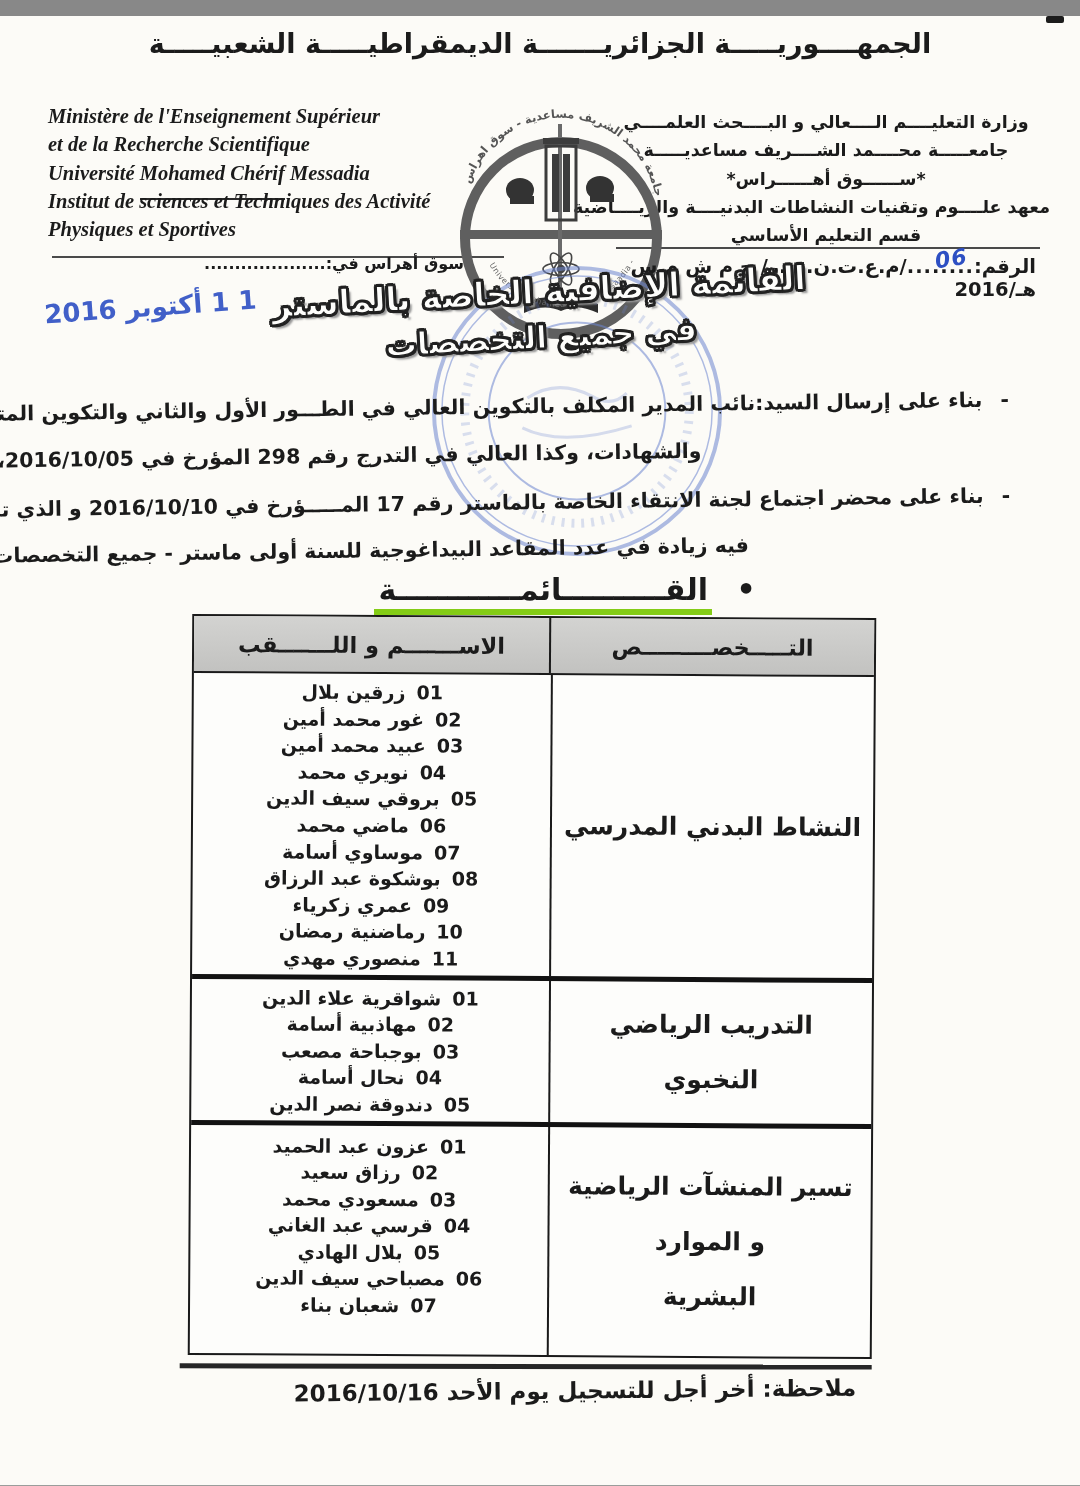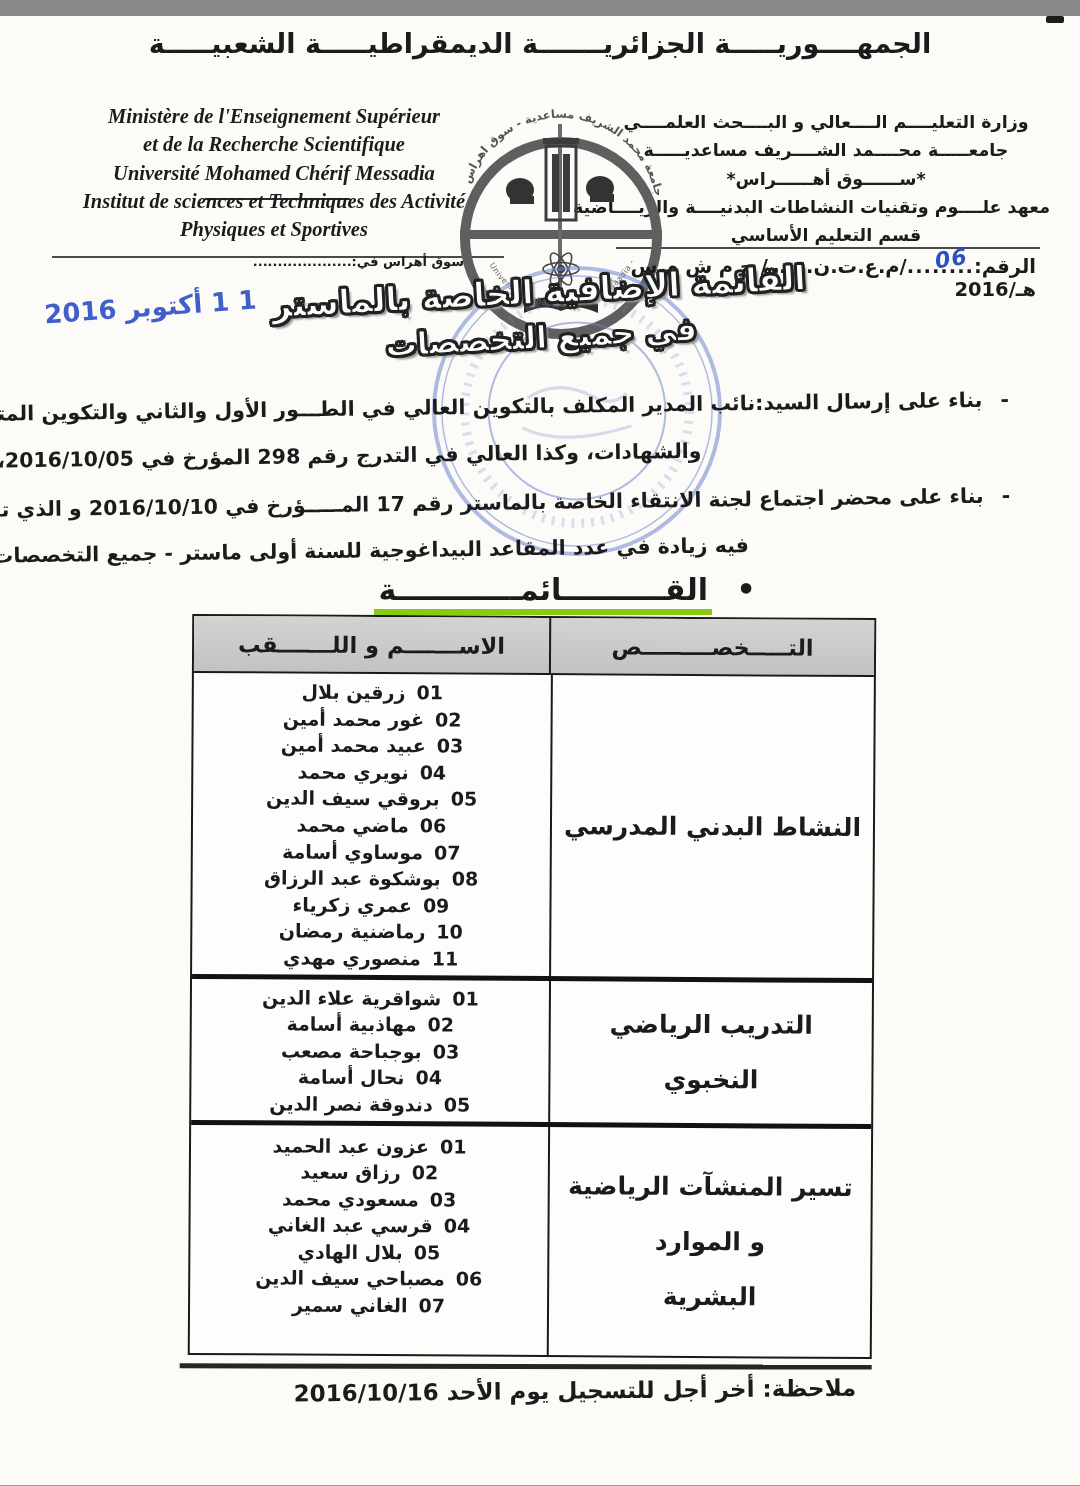--- a/index.html
+++ b/index.html
@@ -2,39 +2,39 @@
 <html lang="ar"><head>
 <meta charset="utf-8">
 <style>
   html,body{margin:0;padding:0;background:#888;}
   .page{position:relative;width:1080px;height:1486px;margin:16px auto;background:#fcfbf7;
         overflow:hidden;font-family:"DejaVu Sans",sans-serif;color:#1b1b1b;}
   
   .republic{position:absolute;top:12px;left:0;width:100%;text-align:center;direction:rtl;
             font-weight:bold;font-size:27px;white-space:nowrap;}
   
-  .fr-block{position:absolute;top:86px;left:48px;width:452px;text-align:center;
+  .fr-block{position:absolute;top:86px;left:48px;width:452px;
             font-family:"Liberation Serif",serif;font-style:italic;font-weight:bold;
             font-size:20.5px;line-height:1.38;}
   .fr-underline{border-bottom:2px solid #2a2a2a;padding-bottom:14px;}
   
   .ar-block{position:absolute;top:92px;right:30px;width:448px;direction:rtl;text-align:center;
             font-weight:bold;font-size:17.5px;line-height:1.62;white-space:nowrap;}
   
   .logo{position:absolute;top:46px;left:450px;width:222px;height:292px;z-index:1;}
   
   .rule-right{position:absolute;top:231px;right:40px;width:424px;border-top:2px solid #4a4a4a;}
   .rule-left{position:absolute;top:240px;left:52px;width:452px;border-top:2px solid #4a4a4a;}
   .ref-line{position:absolute;top:239px;right:44px;width:440px;direction:rtl;text-align:right;
             font-weight:bold;font-size:19.5px;z-index:2;}
   .dots{position:relative;display:inline-block;letter-spacing:1px;}
   .hand-blue{position:absolute;top:-9px;right:6px;color:#2d4fc3;font-size:22px;font-style:italic;
              transform:rotate(-9deg);font-weight:bold;}
   .place-line{position:absolute;top:238px;left:72px;width:392px;direction:rtl;text-align:right;
-              font-weight:bold;font-size:13px;}
+              font-weight:bold;font-size:16px;}
   .stamp-date{position:absolute;top:276px;left:44px;color:#2d4fc4;font-size:26px;font-weight:bold;
               transform:rotate(-4deg);letter-spacing:3px;direction:rtl;z-index:2;opacity:.9;}
   
   .blue-stamp{position:absolute;top:242px;left:428px;width:298px;height:306px;z-index:1;opacity:.55;}
   
   .doc-title{position:absolute;top:256px;left:0;width:100%;text-align:center;direction:rtl;
              transform:rotate(-3deg);z-index:3;font-weight:bold;}
   .doc-title .tl{color:#fdfdfb;-webkit-text-stroke:1.2px #1d1d1d;
      text-shadow:-2px -2px 0 #222,2px -2px 0 #222,-2px 2px 0 #222,2px 2px 0 #222,
                  -2.5px 0 0 #222,2.5px 0 0 #222,0 -2.5px 0 #222,0 2.5px 0 #222,4px 4px 2px #999;}
@@ -219,21 +219,21 @@
     <div class="group group-3">
       <div class="spec-cell">تسير المنشآت الرياضية و الموارد
 البشرية</div>
       <div class="names-cell">
           <div class="student-row"><span class="num">01</span><span>عزون عبد الحميد</span></div>
           <div class="student-row"><span class="num">02</span><span>رزاق سعيد</span></div>
           <div class="student-row"><span class="num">03</span><span>مسعودي محمد</span></div>
           <div class="student-row"><span class="num">04</span><span>قرسي عبد الغاني</span></div>
           <div class="student-row"><span class="num">05</span><span>بلال الهادي</span></div>
           <div class="student-row"><span class="num">06</span><span>مصباحي سيف الدين</span></div>
-          <div class="student-row"><span class="num">07</span><span>الغاني سمير</span></div>
+          <div class="student-row"><span class="num">07</span><span>شعبان بناء</span></div>
         </div>
     </div>
   </div>
 
   <div class="footer-note">ملاحظة: أخر أجل للتسجيل يوم الأحد 2016/10/16</div>
 
   <div class="speck"></div>
   <div class="scan-band"></div>
 </div>
 

